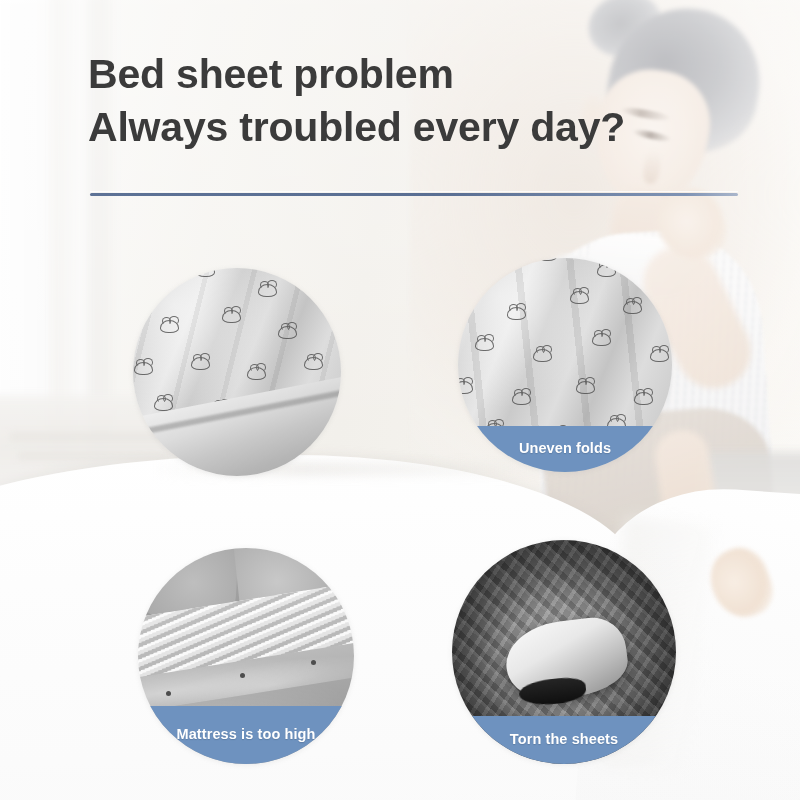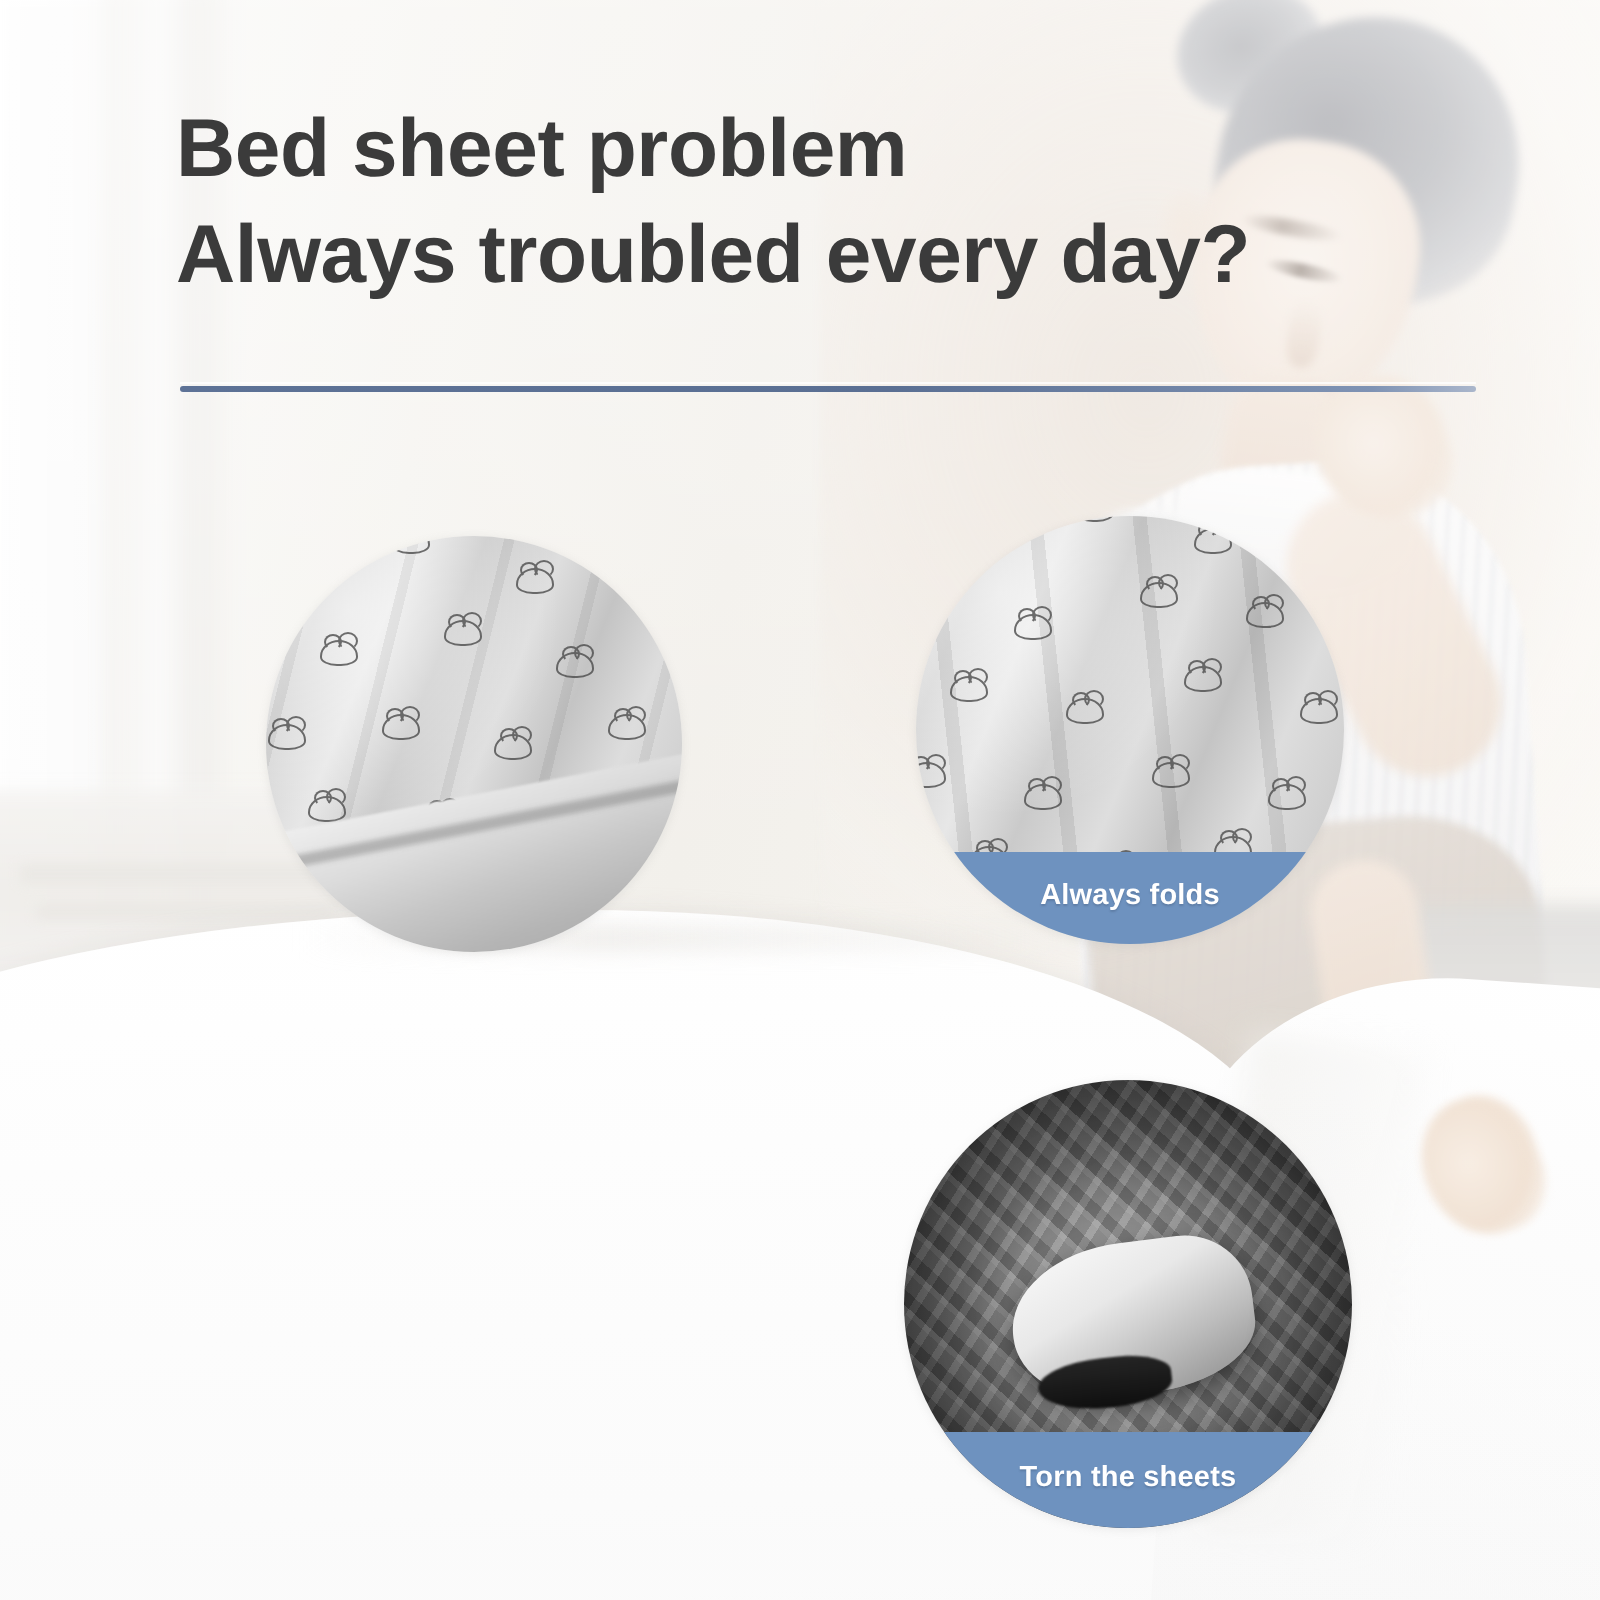--- a/index.html
+++ b/index.html
@@ -523,23 +523,37 @@
         <span class="cloud" style="left:82%; top:44%;"></span>
         <span class="cloud" style="left:8%;  top:56%;"></span>
         <span class="cloud" style="left:30%; top:60%;"></span>
         <span class="cloud" style="left:54%; top:56%;"></span>
         <span class="cloud" style="left:76%; top:60%;"></span>
         <span class="cloud" style="left:20%; top:72%;"></span>
         <span class="cloud" style="left:44%; top:74%;"></span>
         <span class="cloud" style="left:66%; top:70%;"></span>
       </div>
     </div>
-    <div class="caption" style="height:46px;">Always folds</div>
+    <div class="caption" style="height:46px;">Uneven folds</div>
   </div>
 
+  <div class="circle" style="left:138px; top:548px; width:216px; height:216px;">
+    <div class="photo tex-mattress">
+      <div class="m-wall"></div>
+      <div class="m-pillow2"></div>
+      <div class="m-pillow"></div>
+      <div class="m-top"></div>
+      <div class="m-side"></div>
+      <div class="m-base"></div>
+      <span class="m-button" style="left:13%; top:66%;"></span>
+      <span class="m-button" style="left:47%; top:58%;"></span>
+      <span class="m-button" style="left:80%; top:52%;"></span>
+    </div>
+    <div class="caption" style="height:58px;">Mattress is too high</div>
+  </div>
 
   <div class="circle" style="left:452px; top:540px; width:224px; height:224px;">
     <div class="photo tex-torn">
       <div class="torn-crumple"></div>
       <div class="torn-hole"></div>
       <div class="torn-gap"></div>
       <div class="torn-vig"></div>
     </div>
     <div class="caption" style="height:48px;">Torn the sheets</div>
   </div>

